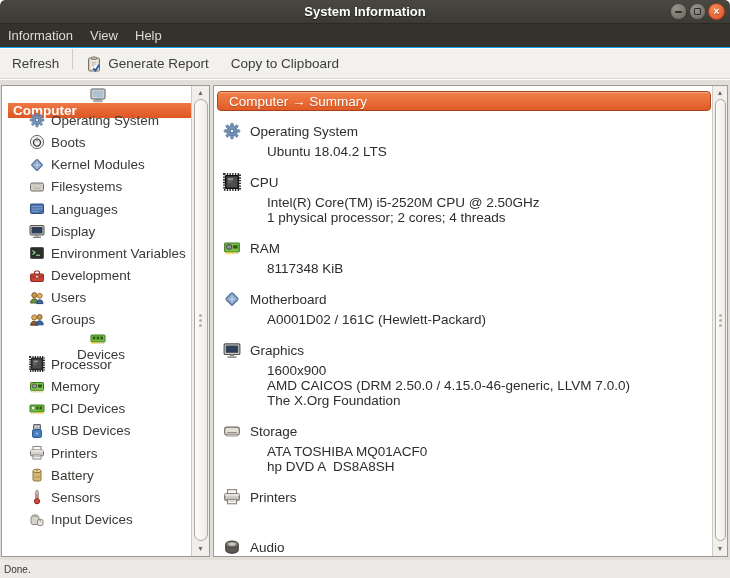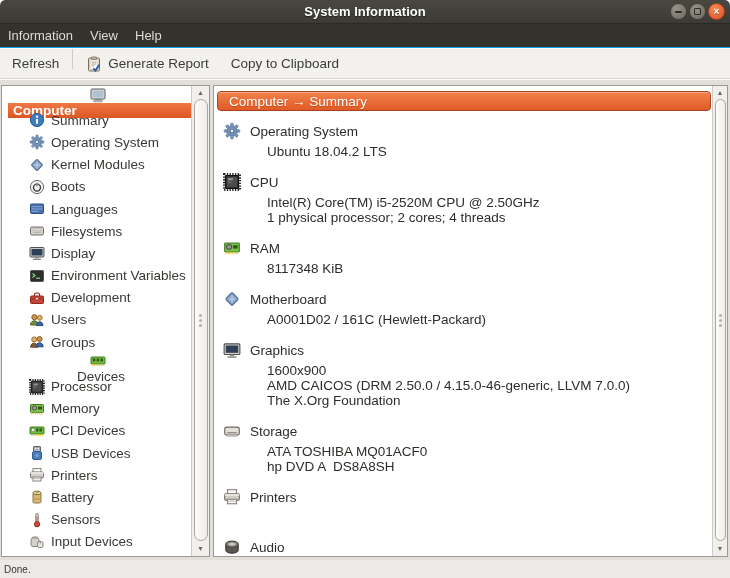--- a/index.html
+++ b/index.html
@@ -171,81 +171,71 @@
                 <rect x="2.5" y="3.5" width="11" height="7" fill="#aec2d2"></rect>
                 <rect x="5" y="12" width="6" height="1.4" fill="#8a8a8a"></rect>
                 <rect x="3.5" y="13.3" width="9" height="1.6" rx="0.6" fill="#c9c9c9" stroke="#777" stroke-width="0.5"></rect>
               </svg>
             </span>
             <span class="row-label">Computer</span>
           </div>
           <div class="row lvl1">
             <span class="icon">
               <svg viewBox="0 0 16 16">
-                <circle cx="8" cy="8" r="6.6" fill="#3e7bbf" stroke="#2a5a94"></circle>
-                <circle cx="8" cy="4.7" r="1.1" fill="#fff"></circle>
-                <rect x="7" y="6.7" width="2" height="5.2" rx="0.9" fill="#fff"></rect>
-              </svg>
-            </span>
-            <span class="row-label">Summary</span>
-          </div>
-          <div class="row lvl1">
-            <span class="icon">
-              <svg viewBox="0 0 16 16">
                 <g fill="#7d99bc" stroke="#4e6e96" stroke-width="0.6">
                   <rect x="6.8" y="1" width="2.4" height="14" rx="1"></rect>
                   <rect x="1" y="6.8" width="14" height="2.4" rx="1"></rect>
                   <rect x="6.8" y="1" width="2.4" height="14" rx="1" transform="rotate(45 8 8)"></rect>
                   <rect x="6.8" y="1" width="2.4" height="14" rx="1" transform="rotate(-45 8 8)"></rect>
                   <circle cx="8" cy="8" r="4.2"></circle>
                 </g>
                 <circle cx="8" cy="8" r="1.8" fill="#e9eff6" stroke="#4e6e96"></circle>
               </svg>
             </span>
             <span class="row-label">Operating System</span>
           </div>
           <div class="row lvl1">
             <span class="icon">
               <svg viewBox="0 0 16 16">
-                <rect x="3.9" y="3.9" width="8.2" height="8.2" rx="1" fill="#8ca6cc" stroke="#4e6e96" transform="rotate(45 8 8)"></rect>
-                <path d="M5.2 8h5.6M8 5.2v5.6" stroke="#c8d4e6" stroke-width="1"></path>
-              </svg>
-            </span>
-            <span class="row-label">Kernel Modules</span>
-          </div>
-          <div class="row lvl1">
-            <span class="icon">
-              <svg viewBox="0 0 16 16">
                 <circle cx="8" cy="8" r="6.6" fill="#f2f2f2" stroke="#6a6a6a"></circle>
                 <circle cx="8" cy="8.6" r="3.5" fill="none" stroke="#3a3a3a" stroke-width="1.4"></circle>
                 <rect x="7.3" y="3.2" width="1.4" height="4.6" rx="0.7" fill="#3a3a3a" stroke="#f2f2f2" stroke-width="0.5"></rect>
               </svg>
             </span>
             <span class="row-label">Boots</span>
+          </div>
+          <div class="row lvl1">
+            <span class="icon">
+              <svg viewBox="0 0 16 16">
+                <rect x="3.9" y="3.9" width="8.2" height="8.2" rx="1" fill="#8ca6cc" stroke="#4e6e96" transform="rotate(45 8 8)"></rect>
+                <path d="M5.2 8h5.6M8 5.2v5.6" stroke="#c8d4e6" stroke-width="1"></path>
+              </svg>
+            </span>
+            <span class="row-label">Kernel Modules</span>
+          </div>
+          <div class="row lvl1">
+            <span class="icon">
+              <svg viewBox="0 0 16 16">
+                <rect x="1.5" y="4" width="13" height="8" rx="1.5" fill="#d6d3cd" stroke="#6e6a63"></rect>
+                <rect x="4" y="6" width="8" height="1.7" rx="0.8" fill="#fbfbfa" stroke="#8a867e" stroke-width="0.5"></rect>
+                <rect x="4" y="9" width="8" height="1" rx="0.5" fill="#b8b4ac"></rect>
+              </svg>
+            </span>
+            <span class="row-label">Filesystems</span>
           </div>
           <div class="row lvl1">
             <span class="icon">
               <svg viewBox="0 0 16 16">
                 <rect x="1.5" y="3" width="13" height="9.5" rx="1" fill="#4a72b0" stroke="#2e4e80"></rect>
                 <rect x="2.5" y="5" width="11" height="1.2" fill="#7e9cc8"></rect>
                 <rect x="2.5" y="7.4" width="11" height="1.2" fill="#7e9cc8"></rect>
                 <rect x="2.5" y="9.8" width="7" height="1.2" fill="#7e9cc8"></rect>
               </svg>
             </span>
             <span class="row-label">Languages</span>
-          </div>
-          <div class="row lvl1">
-            <span class="icon">
-              <svg viewBox="0 0 16 16">
-                <rect x="1.5" y="4" width="13" height="8" rx="1.5" fill="#d6d3cd" stroke="#6e6a63"></rect>
-                <rect x="4" y="6" width="8" height="1.7" rx="0.8" fill="#fbfbfa" stroke="#8a867e" stroke-width="0.5"></rect>
-                <rect x="4" y="9" width="8" height="1" rx="0.5" fill="#b8b4ac"></rect>
-              </svg>
-            </span>
-            <span class="row-label">Filesystems</span>
           </div>
           <div class="row lvl1">
             <span class="icon">
               <svg viewBox="0 0 16 16">
                 <rect x="1" y="2.5" width="14" height="9.5" rx="1" fill="#cfccc6" stroke="#55524c"></rect>
                 <rect x="2.5" y="4" width="11" height="6.5" fill="#2e4059"></rect>
                 <rect x="6" y="12" width="4" height="1.4" fill="#8a8a8a"></rect>
                 <path d="M4 14.3h8" stroke="#7a7a7a" stroke-width="1.2"></path>
               </svg>
             </span>

